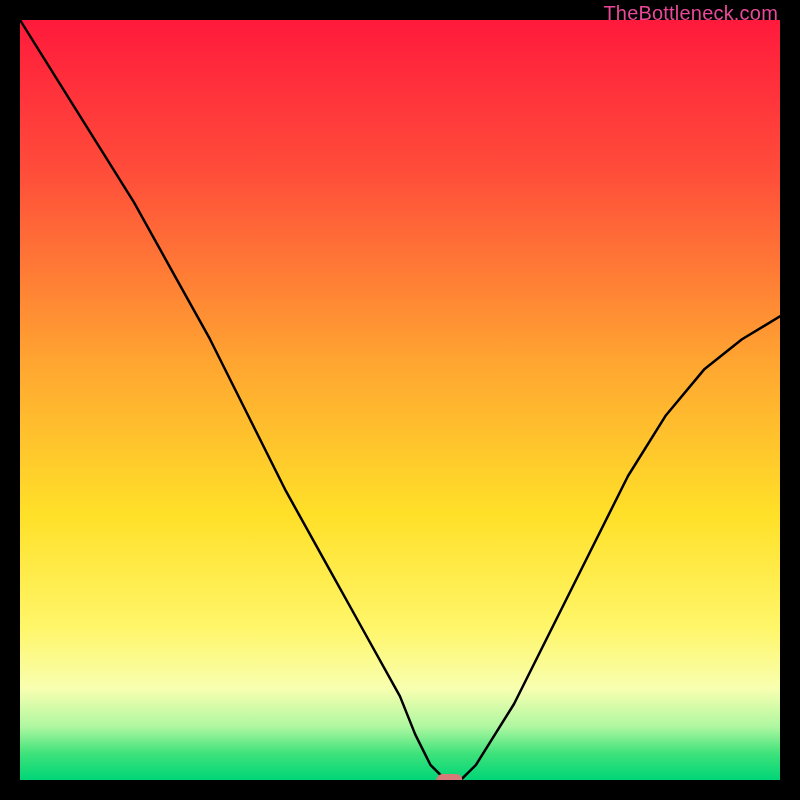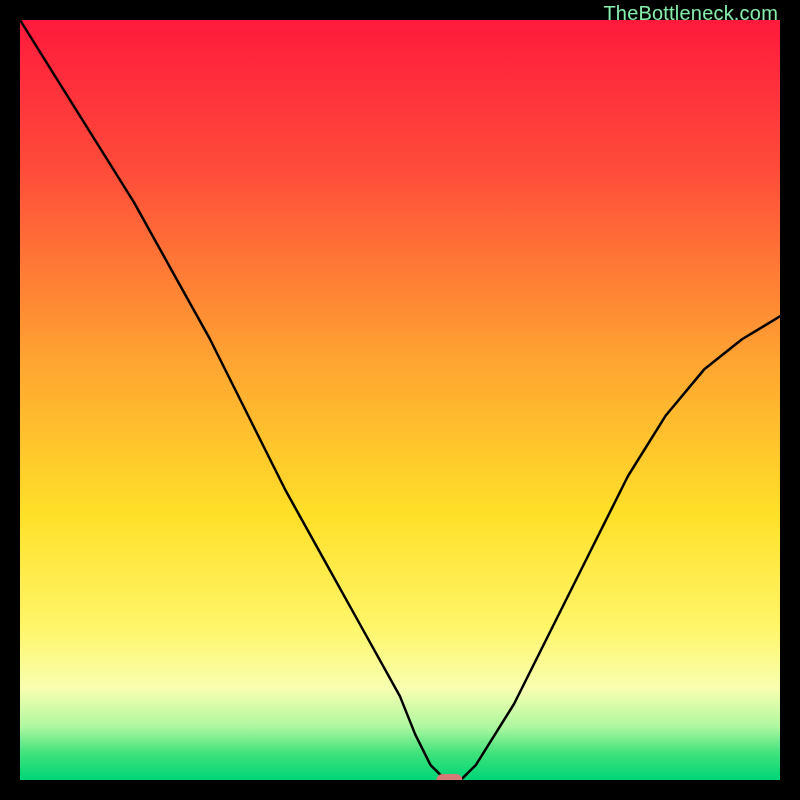--- a/index.html
+++ b/index.html
@@ -20,21 +20,21 @@
     position: absolute;
     left: 20px;
     top: 20px;
     width: 760px;
     height: 760px;
   }
   .watermark {
     position: absolute;
     top: 2px;
     right: 22px;
-    color: #86efac;
+    color: #ec4899;
     font-size: 20px;
     font-weight: 500;
     letter-spacing: 0.2px;
   }
 </style>
 </head>
 <body>
 
 <div class="frame">
   <svg class="plot" viewBox="0 0 760 760" preserveAspectRatio="none">

